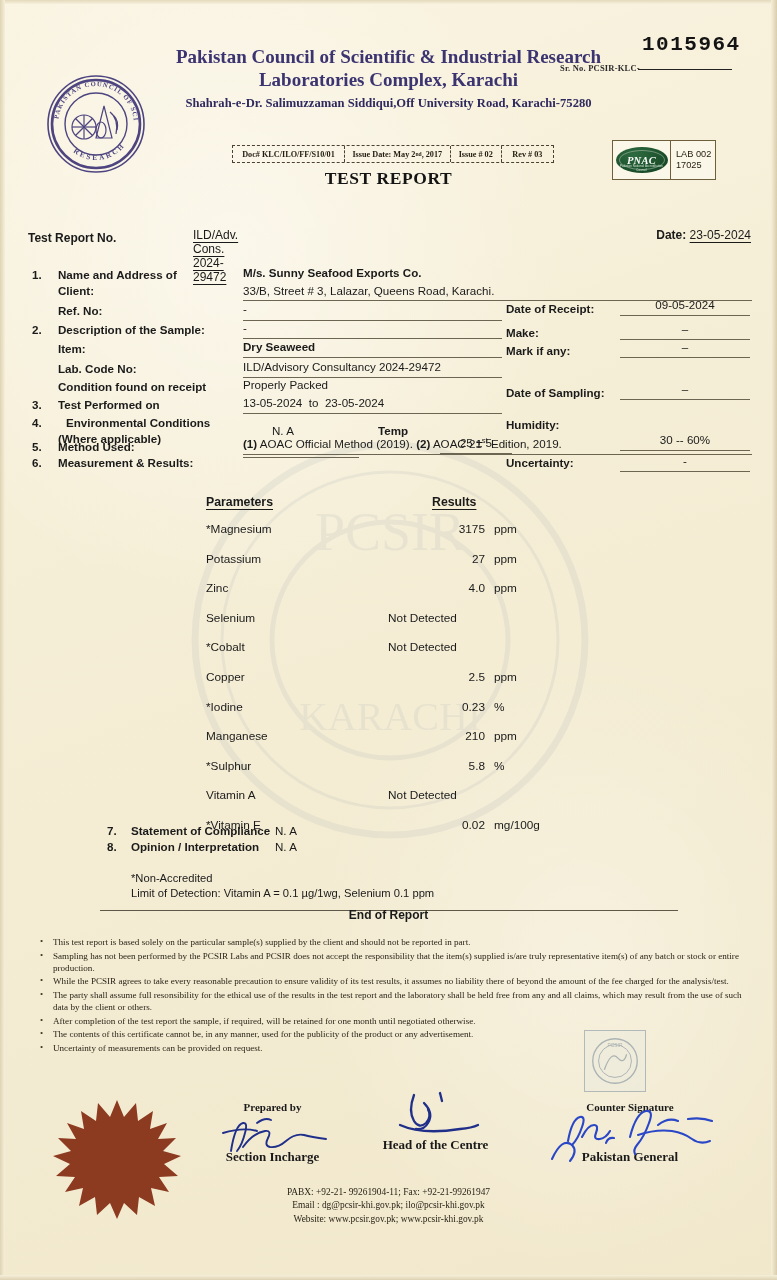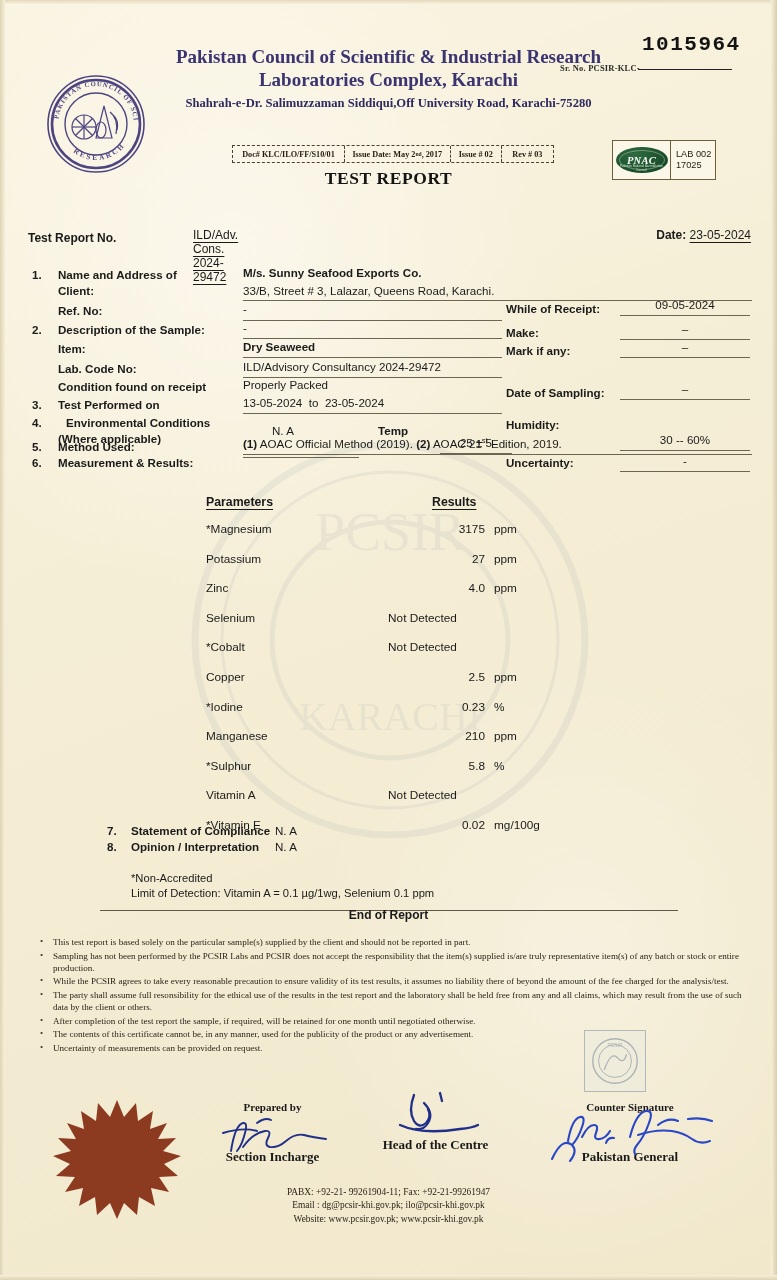--- a/index.html
+++ b/index.html
@@ -292,21 +292,21 @@
     <span class="rl" style="top:40px;">Name and Address of</span>
     <span class="rl" style="top:56px;">Client:</span>
     <span class="rv bold" style="top:38px;">M/s. Sunny Seafood Exports Co.</span>
     <span class="rv" style="top:56px;">33/B, Street # 3, Lalazar, Queens Road, Karachi.</span>
     <span class="line" style="left:243px; top:72px; width:509px;"></span>
 
     <span class="rl" style="top:76px;">Ref. No:</span>
     <span class="rv" style="top:74px;">-</span>
     <span class="line" style="left:243px; top:92px; width:259px;"></span>
 
-    <span class="rlbl2" style="left:506px; top:74px;">While of Receipt:</span>
+    <span class="rlbl2" style="left:506px; top:74px;">Date of Receipt:</span>
     <span class="rval2" style="left:620px; top:70px; width:130px;">09-05-2024</span>
     <span class="line" style="left:620px; top:87px; width:130px;"></span>
 
     <span class="num" style="left:32px; top:95px;">2.</span>
     <span class="rl" style="top:95px;">Description of the Sample:</span>
     <span class="rv" style="top:93px;">-</span>
     <span class="line" style="left:243px; top:110px; width:259px;"></span>
 
     <span class="rl" style="top:114px;">Item:</span>
     <span class="rv bold" style="top:112px;">Dry Seaweed</span>

